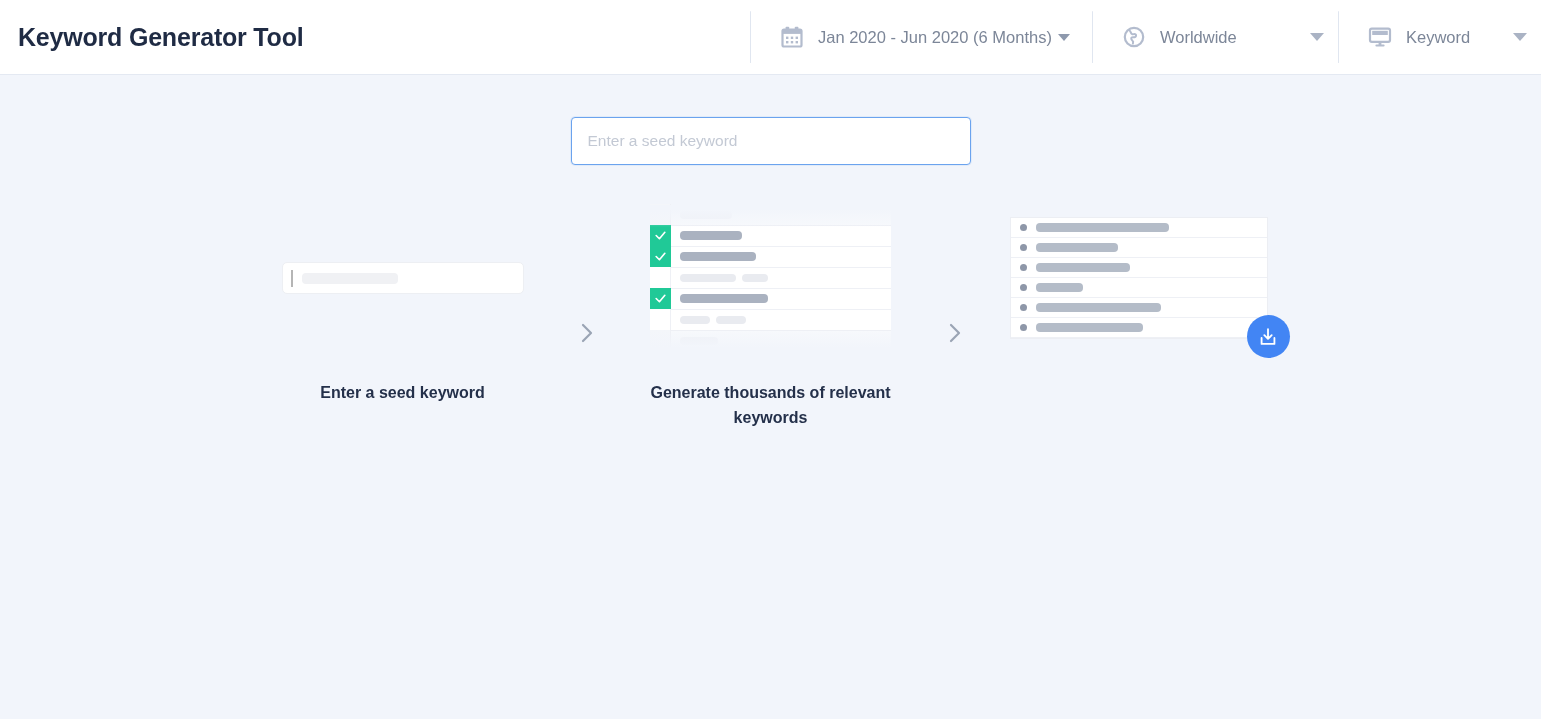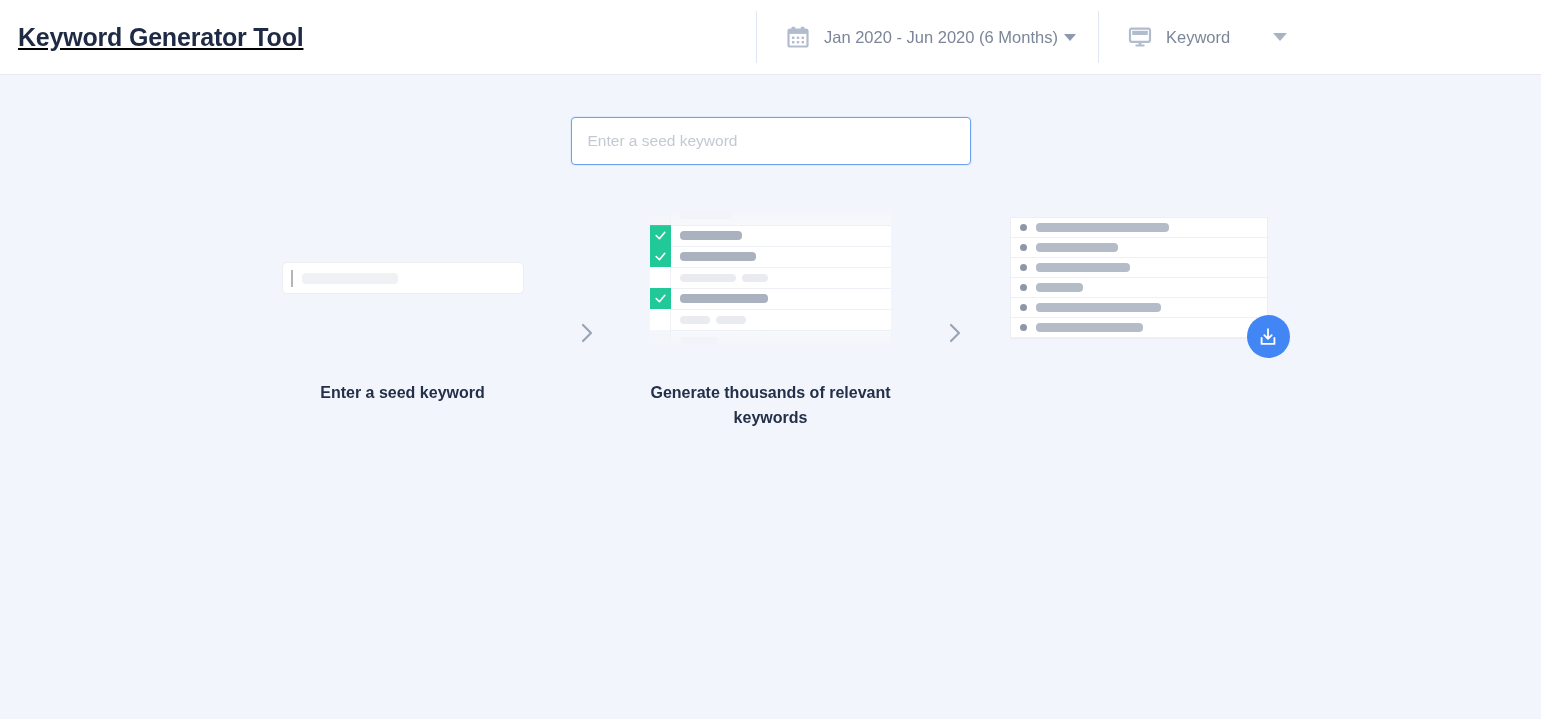--- a/index.html
+++ b/index.html
@@ -24,35 +24,33 @@
     align-items: stretch;
     border-bottom: 1px solid #e4e9f2;
     position: relative;
   }
 
   .header-title-wrap {
     flex: 0 0 750px;
     display: flex;
     align-items: center;
     padding-left: 18px;
-    text-decoration: underline;
   }
 
   .header-title {
     font-size: 25px;
     font-weight: bold;
     color: #1f2b44;
     letter-spacing: -0.2px;
   }
 
   .header-controls {
     flex: 1;
     display: flex;
     align-items: stretch;
-    margin-left: 6px;
   }
 
   .hdr-ctl {
     display: flex;
     align-items: center;
     position: relative;
     cursor: pointer;
     padding: 0 14px 0 30px;
   }
 
@@ -312,20 +310,28 @@
         <rect x="10.8" y="11.6" width="2.4" height="2.4" fill="#b3bcce"></rect>
         <rect x="15.6" y="11.6" width="2.4" height="2.4" fill="#b3bcce"></rect>
         <rect x="6" y="16" width="2.4" height="2.4" fill="#b3bcce"></rect>
         <rect x="10.8" y="16" width="2.4" height="2.4" fill="#b3bcce"></rect>
         <rect x="15.6" y="16" width="2.4" height="2.4" fill="#b3bcce"></rect>
       </svg>
       <span class="ctl-label">Jan 2020 - Jun 2020 (6 Months)</span>
       <span class="ctl-caret-inline"></span>
     </div>
 
+    <div class="hdr-ctl ctl-region">
+      <svg class="ctl-icon" viewBox="0 0 24 24">
+        <circle cx="12" cy="12" r="9.2" fill="none" stroke="#b3bcce" stroke-width="2.2"></circle>
+        <path d="M7.5 5.5c1.6 1.2 1 3 2.6 3.6 1.4.6 2.2-.6 3.4.2 1 .7.6 2.2-.5 2.7-1.2.5-2.4-.3-3.3.5-.9.8-.3 2.3.6 3 .9.7 1.1 1.9.6 3" fill="none" stroke="#b3bcce" stroke-width="2" stroke-linecap="round"></path>
+      </svg>
+      <span class="ctl-label">Worldwide</span>
+      <span class="ctl-caret-right"></span>
+    </div>
 
     <div class="hdr-ctl ctl-device">
       <svg class="ctl-icon" viewBox="0 0 24 24">
         <rect x="2" y="3.6" width="20" height="13.2" rx="1.8" fill="none" stroke="#b3bcce" stroke-width="2.2"></rect>
         <rect x="4.2" y="5.8" width="15.6" height="4.2" fill="#b3bcce"></rect>
         <rect x="10.6" y="16.8" width="2.8" height="3.4" fill="#b3bcce"></rect>
         <rect x="7.4" y="19.4" width="9.2" height="2.2" rx="1" fill="#b3bcce"></rect>
       </svg>
       <span class="ctl-label">Keyword</span>
       <span class="ctl-caret-right"></span>

